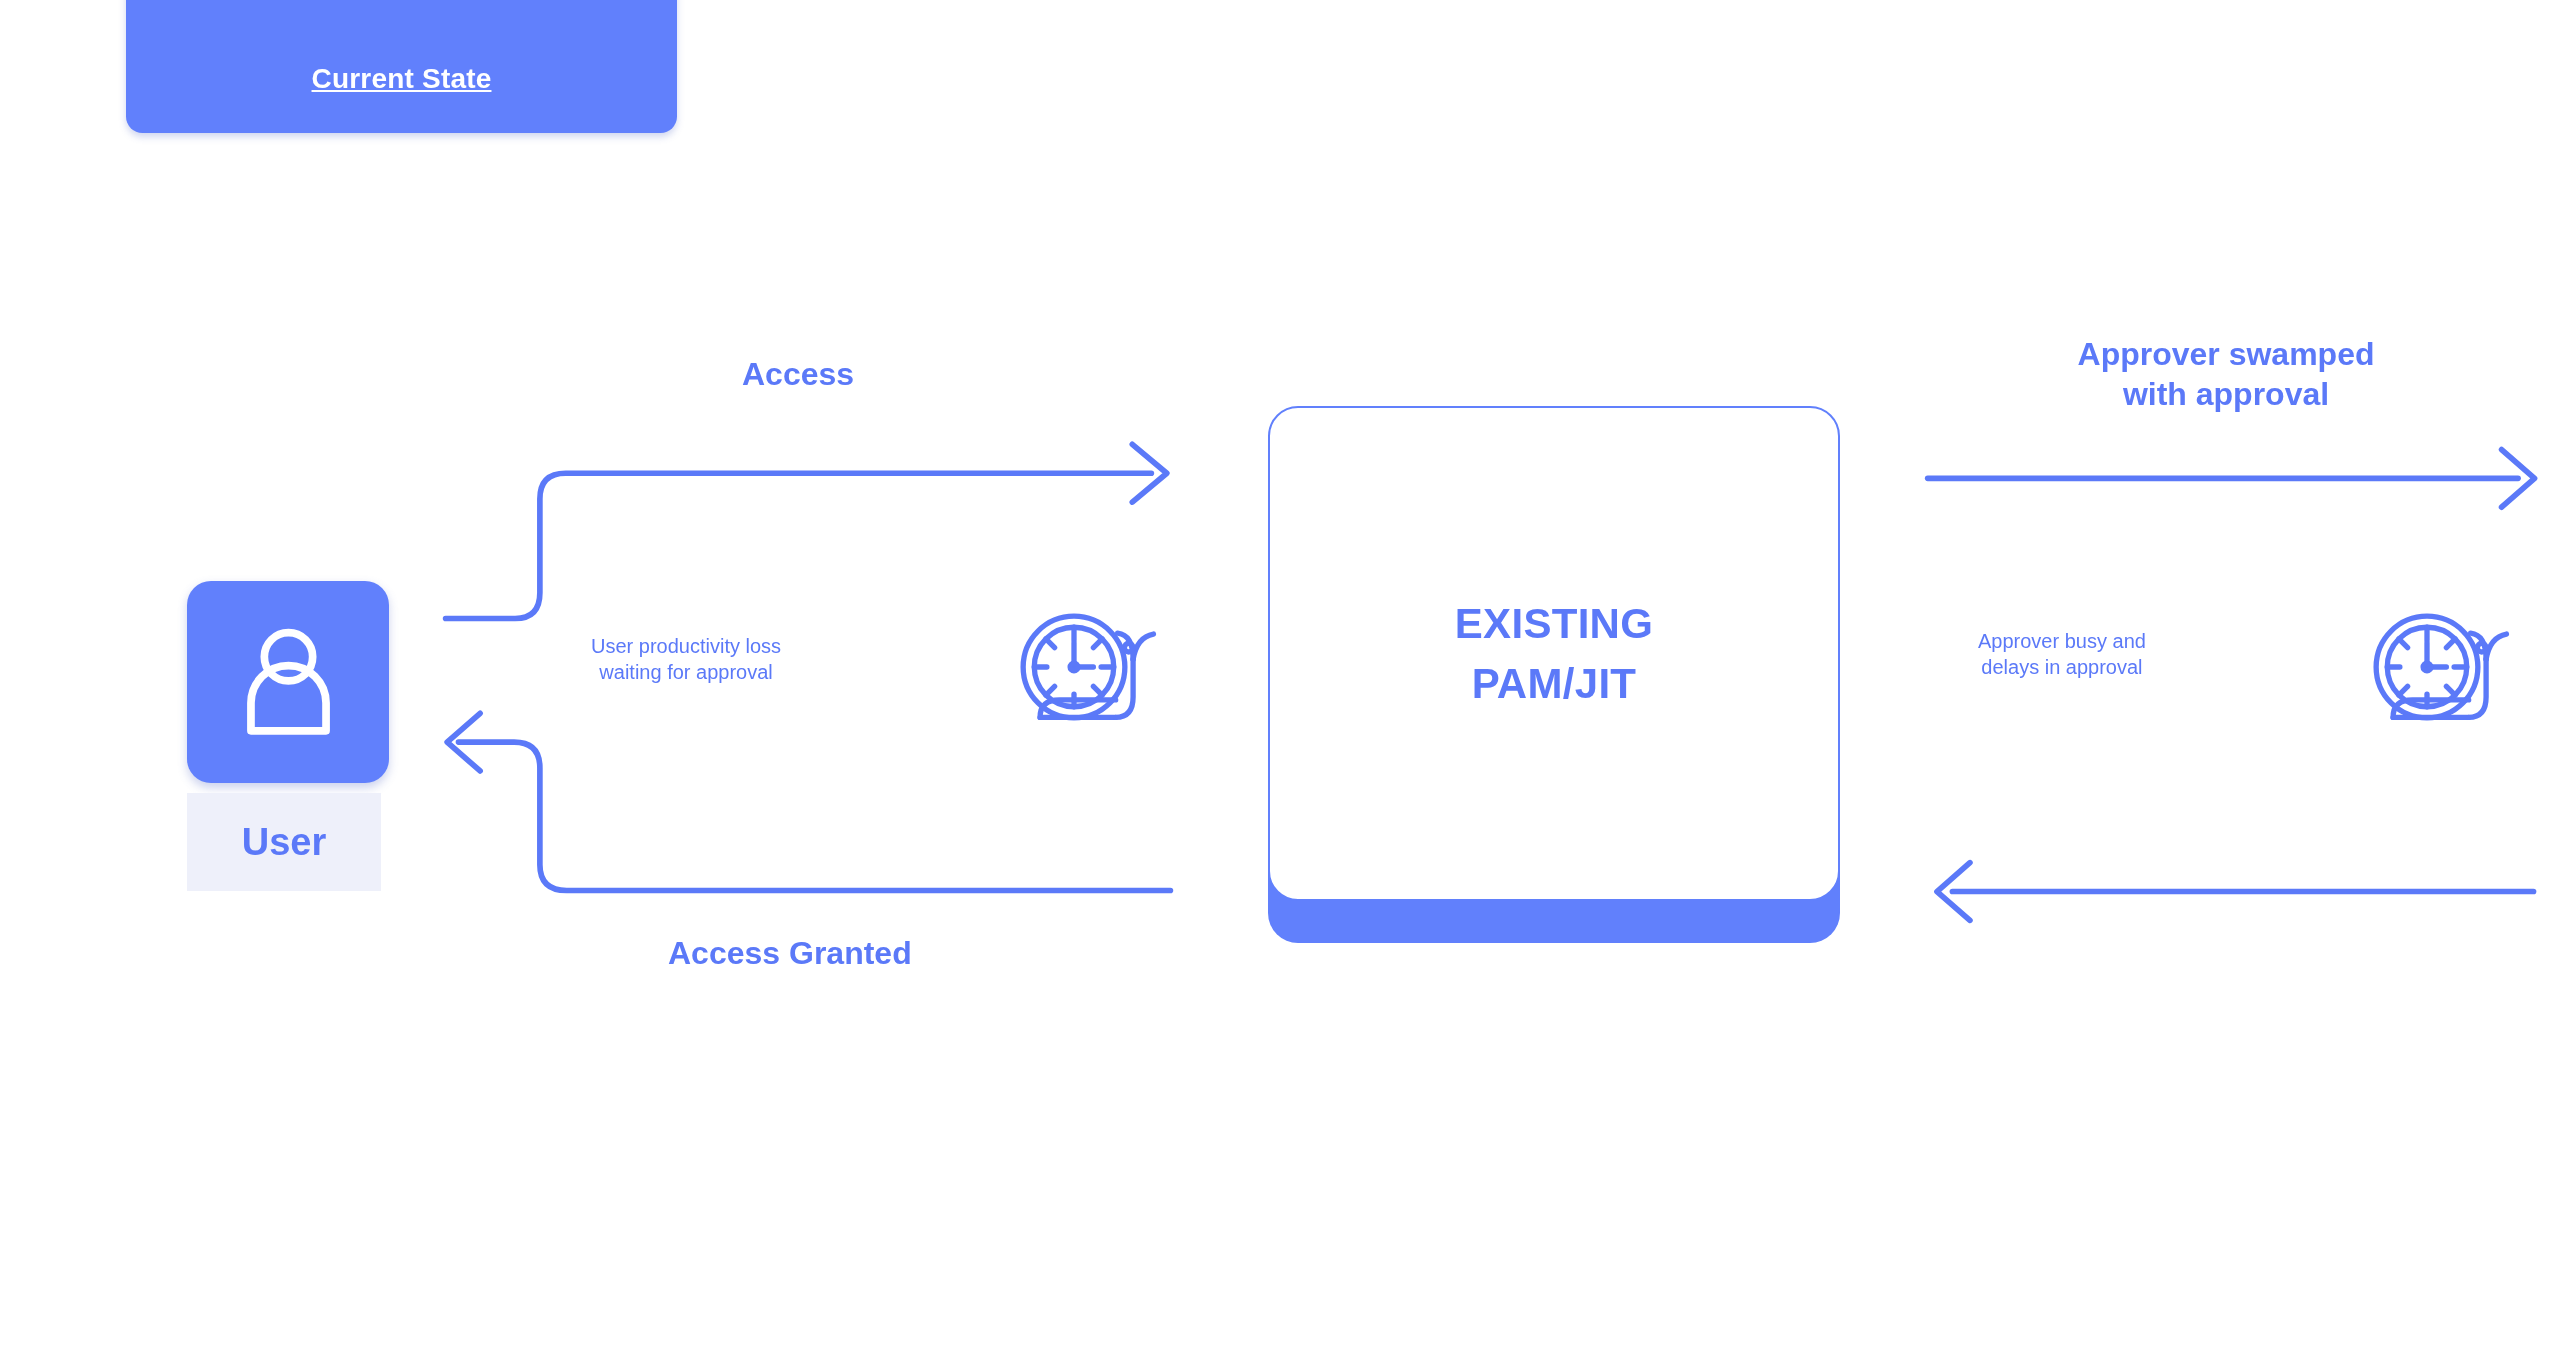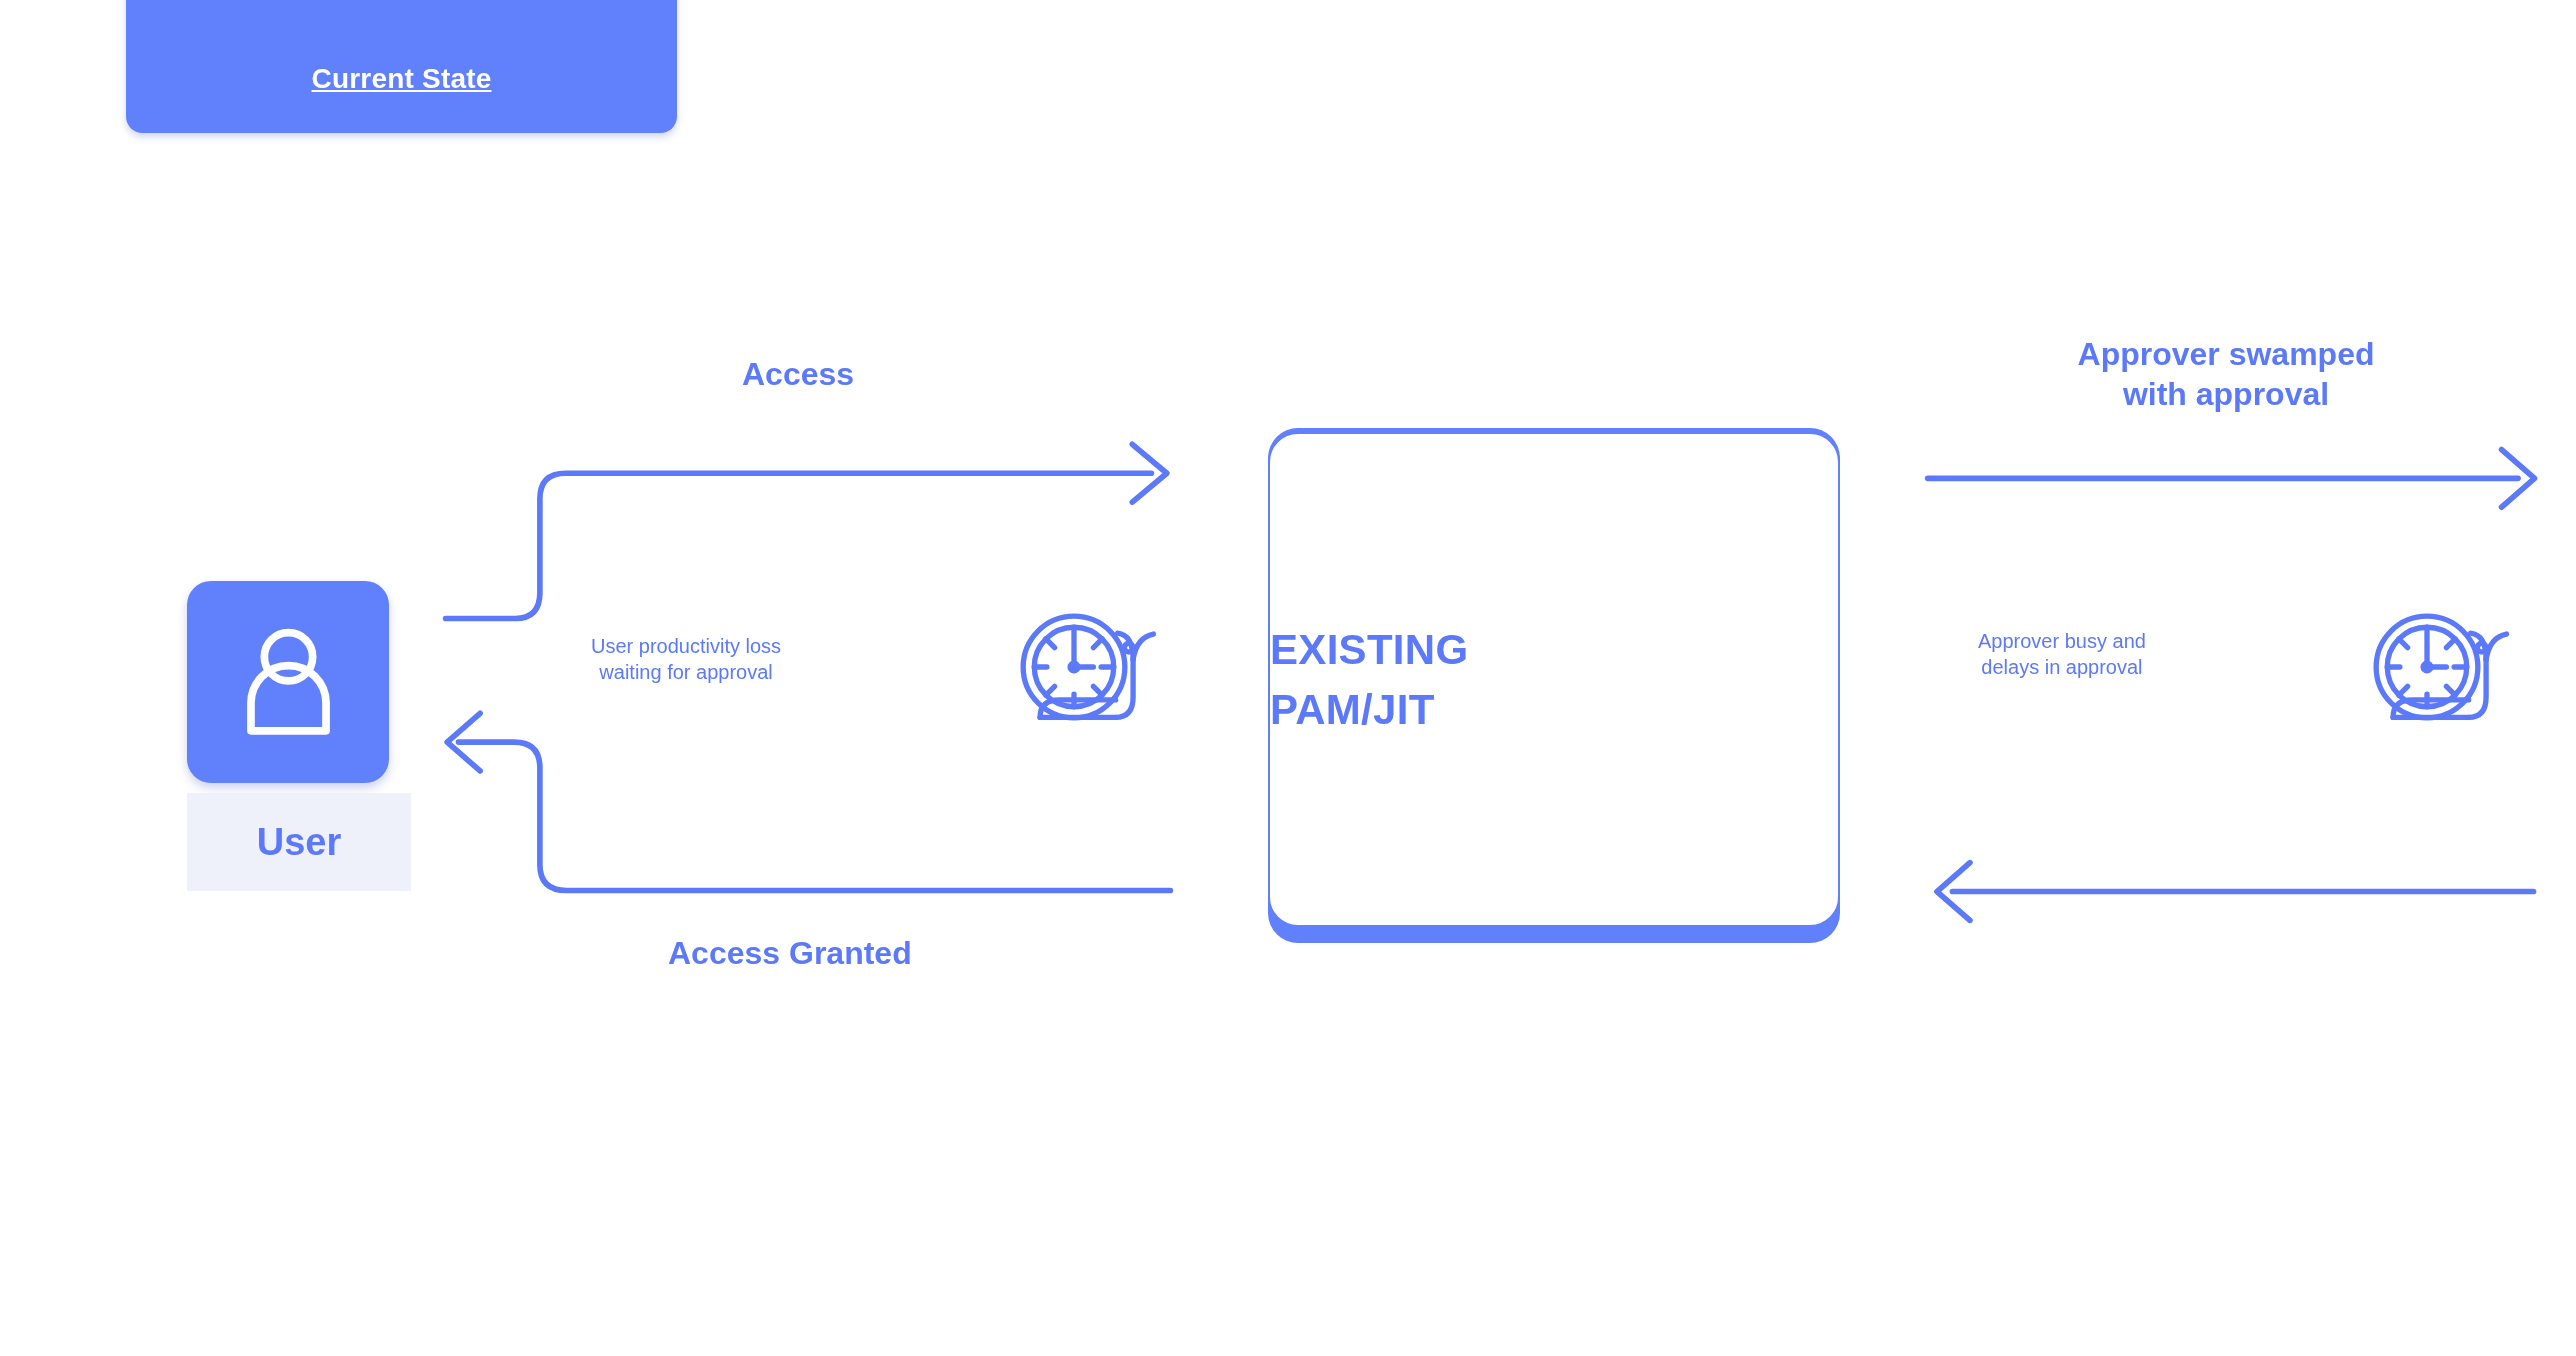--- a/index.html
+++ b/index.html
@@ -60,48 +60,49 @@
   .actor-label {
     font-size: 38px;
     font-weight: 700;
     color: #5B79F8;
     line-height: 1;
     white-space: nowrap;
   }
   #user-label-chip {
     left: 187px;
     top: 793px;
-    width: 224px;
+    width: 194px;
     height: 98px;
     background: #EEF0FA;
     display: flex;
     align-items: center;
     justify-content: center;
   }
 
   
   #pam-card-shadow {
     left: 1268px;
     top: 428px;
     width: 572px;
     height: 515px;
     background: #6180FC;
     border-radius: 30px;
   }
   #pam-card {
     left: 1268px;
-    top: 432px;
+    top: 406px;
     width: 572px;
     height: 495px;
     background: #ffffff;
     border: 2.6px solid #6180FC;
     border-radius: 30px;
     box-sizing: border-box;
     display: flex;
     flex-direction: column;
+    align-items: center;
     justify-content: center;
   }
   #pam-card .card-line {
     color: #5B79F8;
     font-size: 42px;
     font-weight: 700;
     line-height: 1.42;
     letter-spacing: 0.3px;
   }
 

